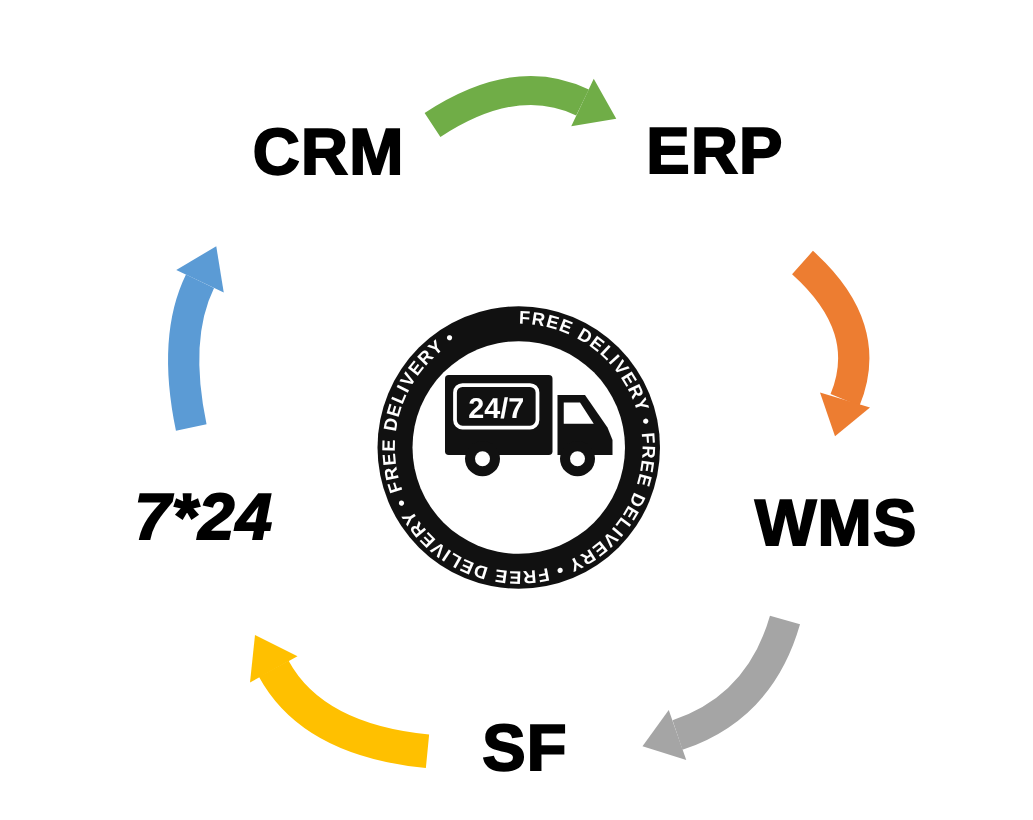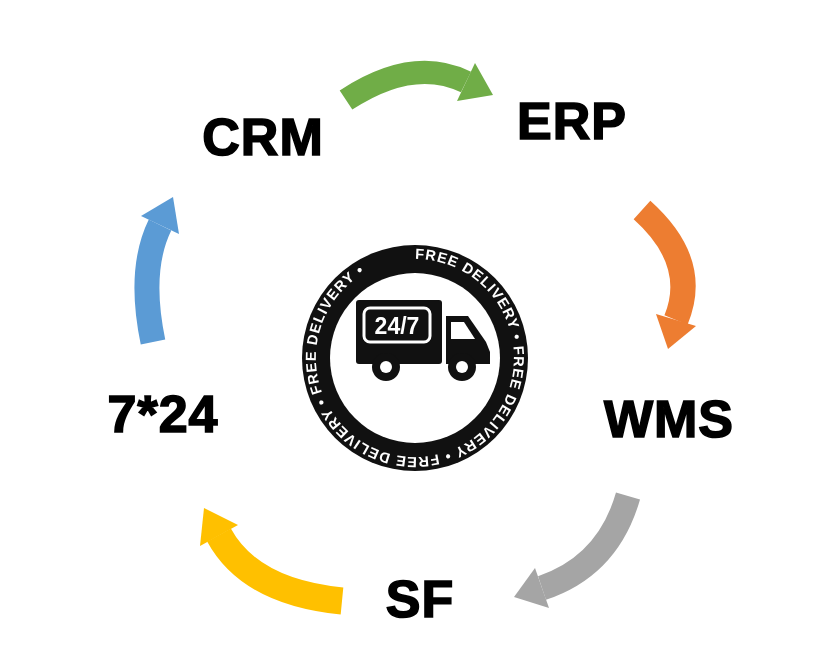--- a/index.html
+++ b/index.html
@@ -27,25 +27,25 @@
     position: absolute;
     transform: translate(-50%, -50%);
     font-size: 52px;
     font-weight: bold;
     color: #000000;
     letter-spacing: 1px;
     -webkit-text-stroke: 1.6px #000000;
     white-space: nowrap;
     user-select: none;
   }
-  .node-crm  { left: 263px; top: 122px; margin-top: 15px; }
+  .node-crm  { left: 263px; top: 122px; }
   .node-erp  { left: 572px; top: 121px; }
   .node-wms  { left: 669px; top: 419px; }
   .node-sf   { left: 420px; top: 599px; text-align: center; }
-  .node-724  { left: 163px; top: 414px; }
+  .node-724  { left: 163px; top: 414px; font-style: italic; }
   .ring-text {
     font-family: "Liberation Sans", sans-serif;
     font-weight: bold;
   }
 </style>
 </head>
 <body>
 
 <div class="stage">
 

